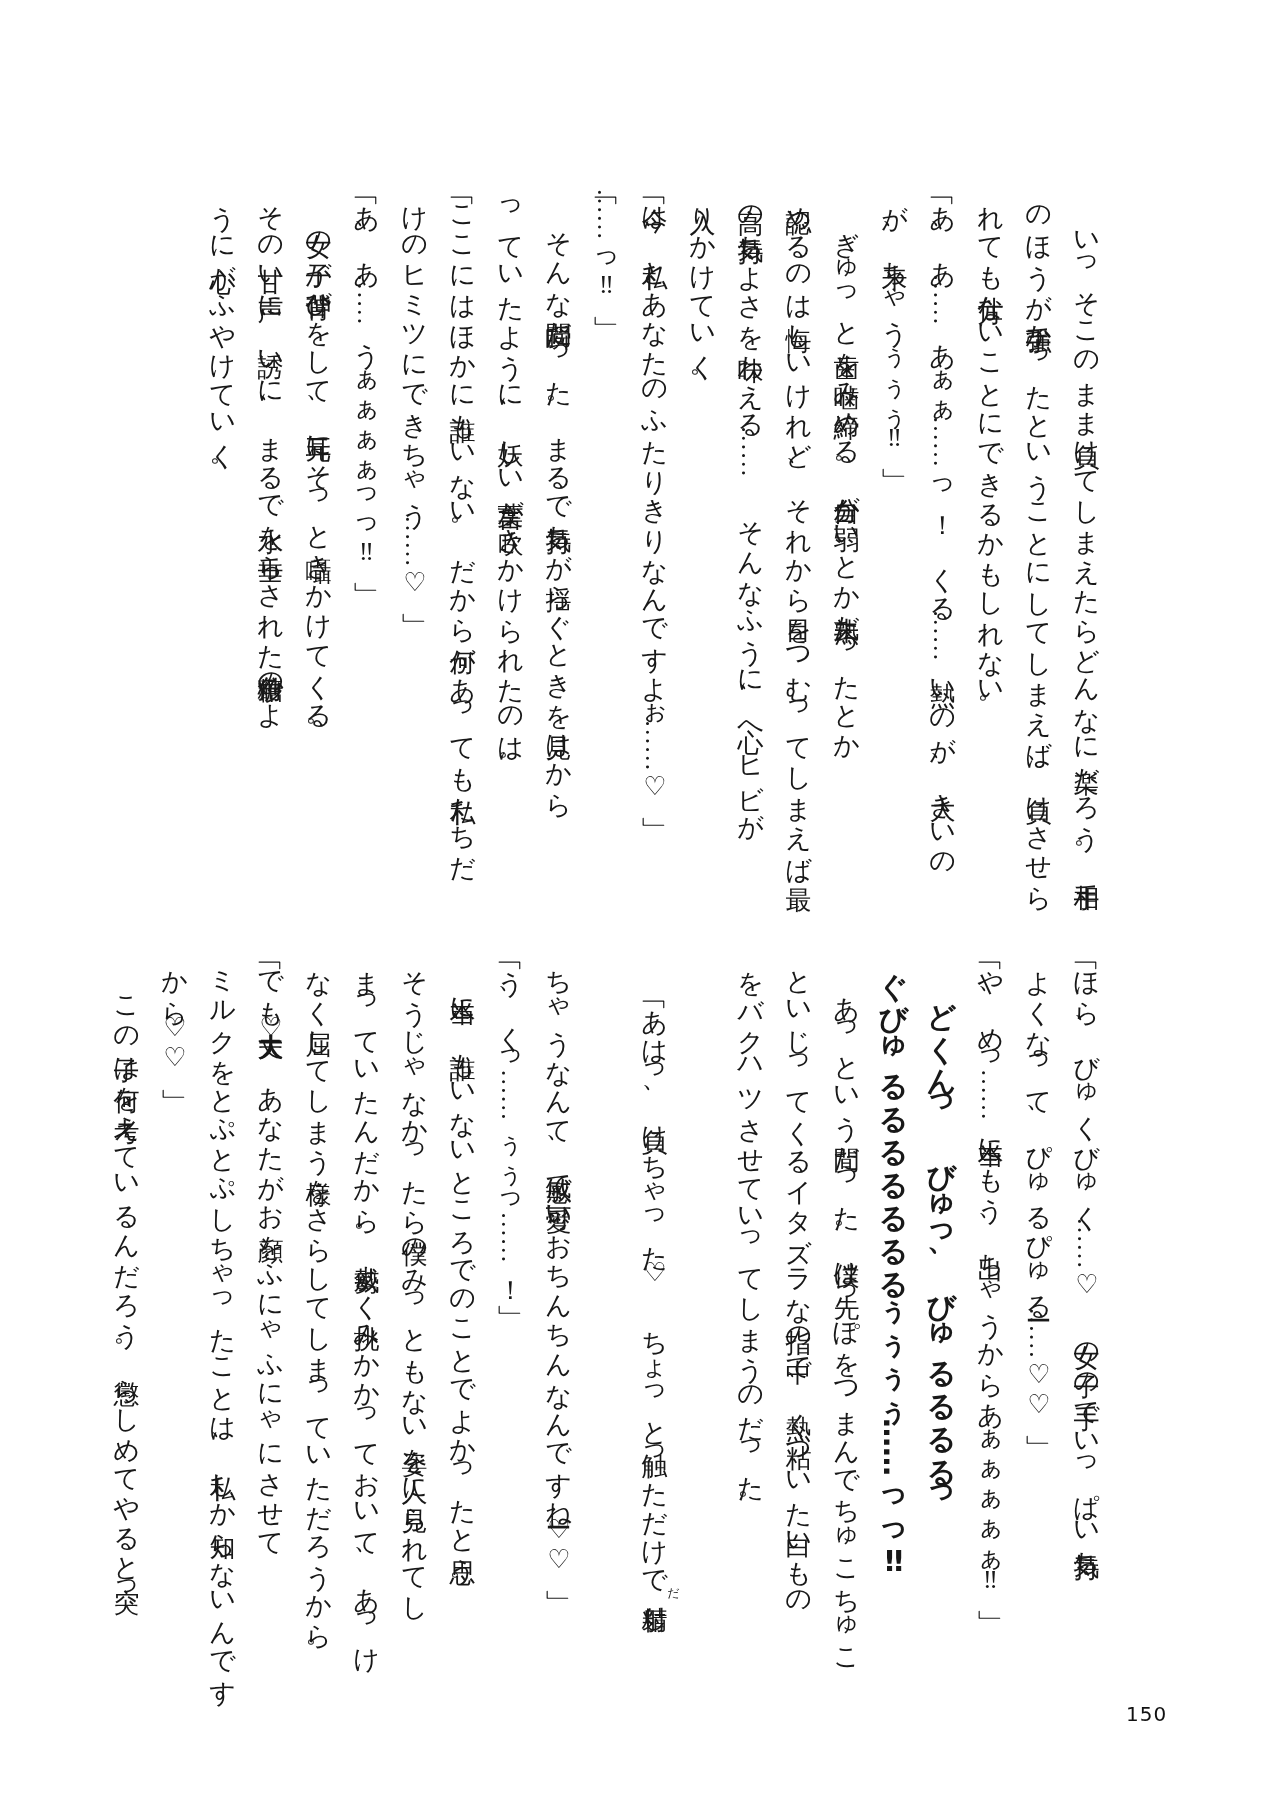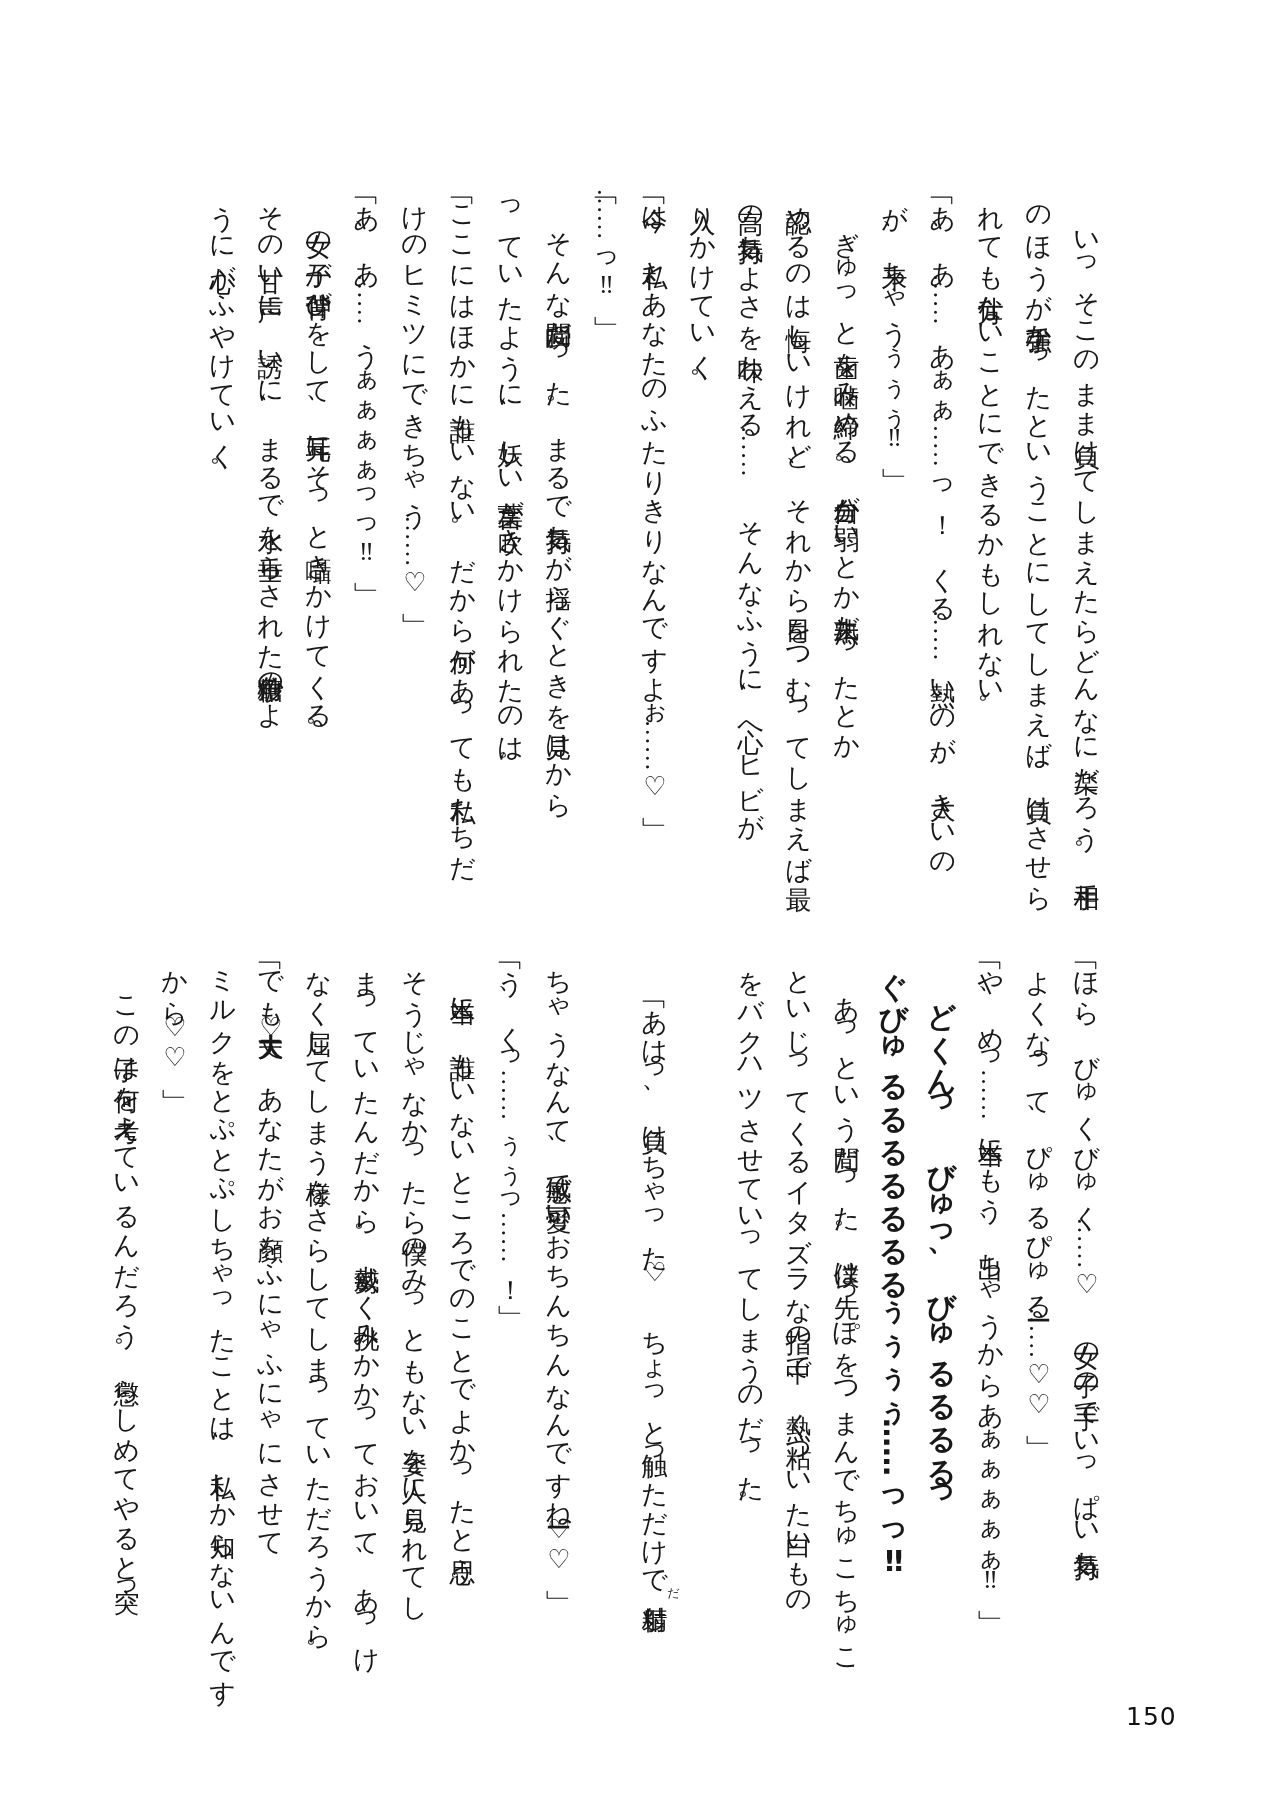--- a/index.html
+++ b/index.html
@@ -41,21 +41,21 @@
   ruby { ruby-align: center; }
   ruby rt {
     font-size: 12px;
     line-height: 1;
   }
   .page-number {
     position: absolute;
     top: 1702px;
     left: 1126px;
     font-family: "DejaVu Sans", "Liberation Sans", sans-serif;
-    font-size: 25px;
+    font-size: 20px;
     color: #111111;
     letter-spacing: 1px;
   }
 </style>
 </head>
 <body>
 
 <div class="page">
 
   <section class="text-block block-upper">

